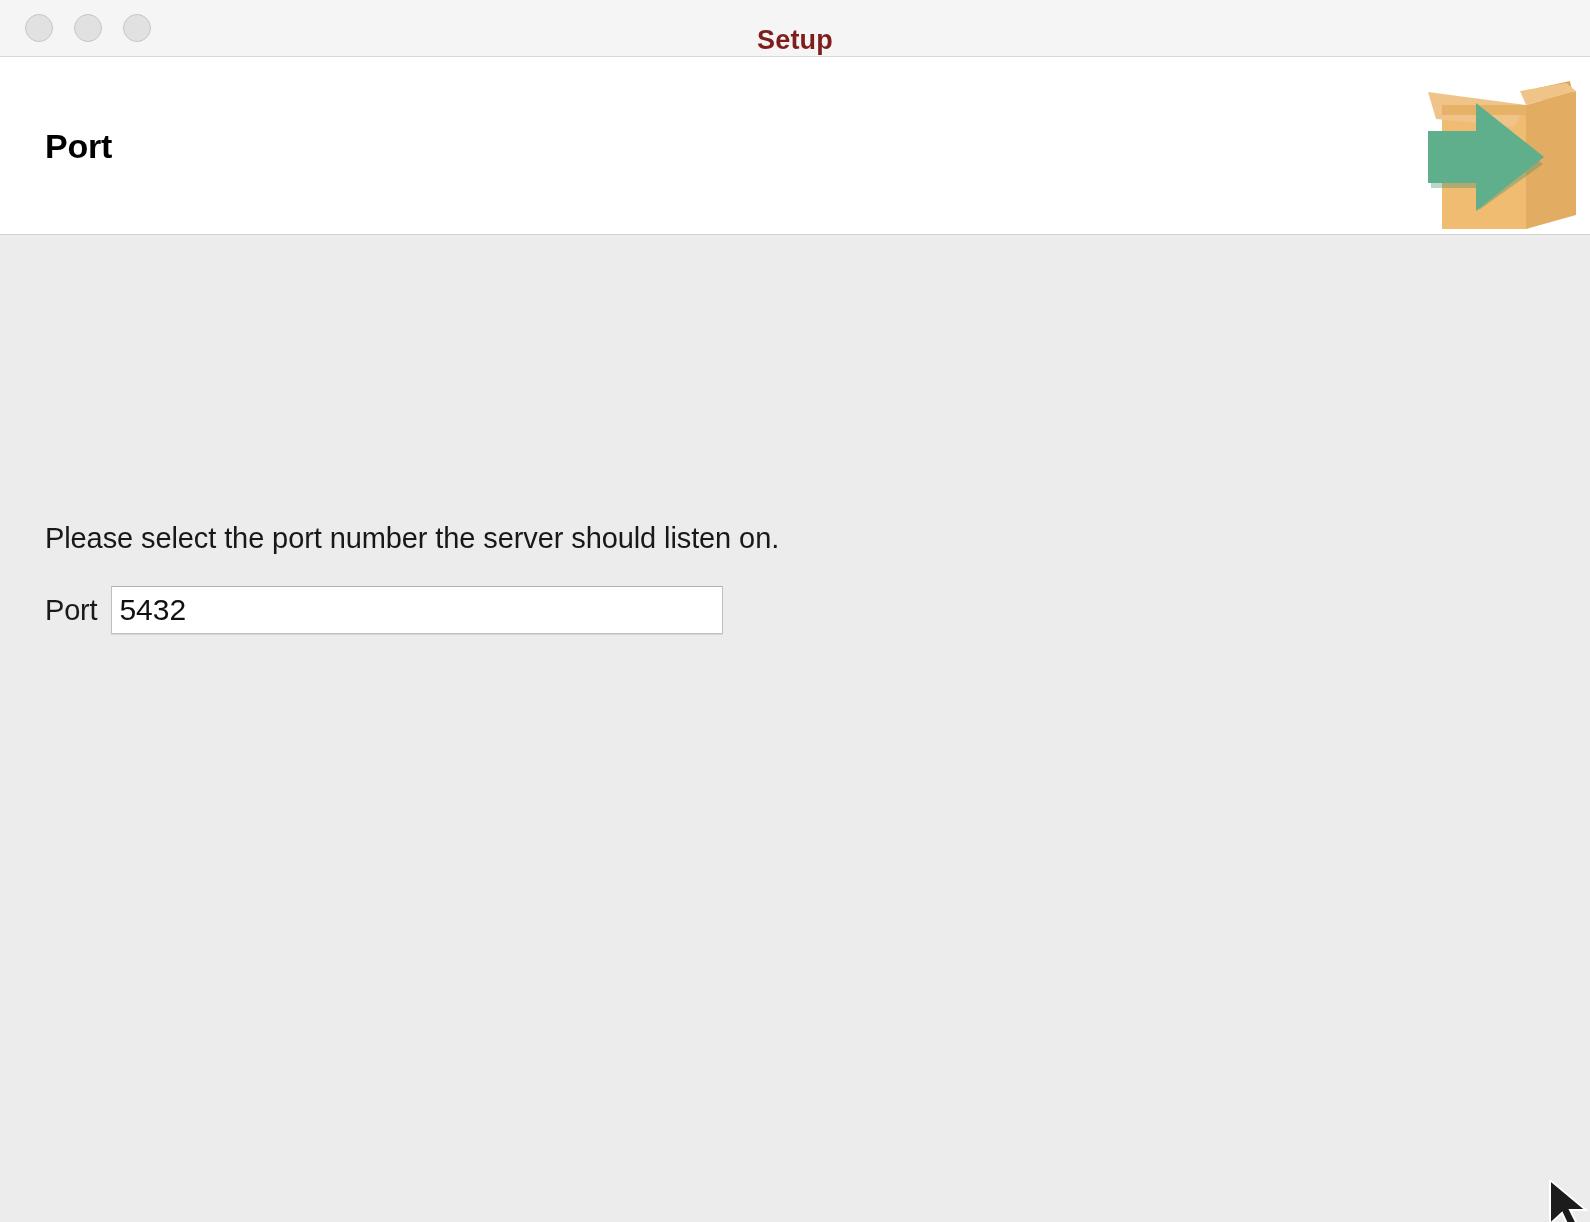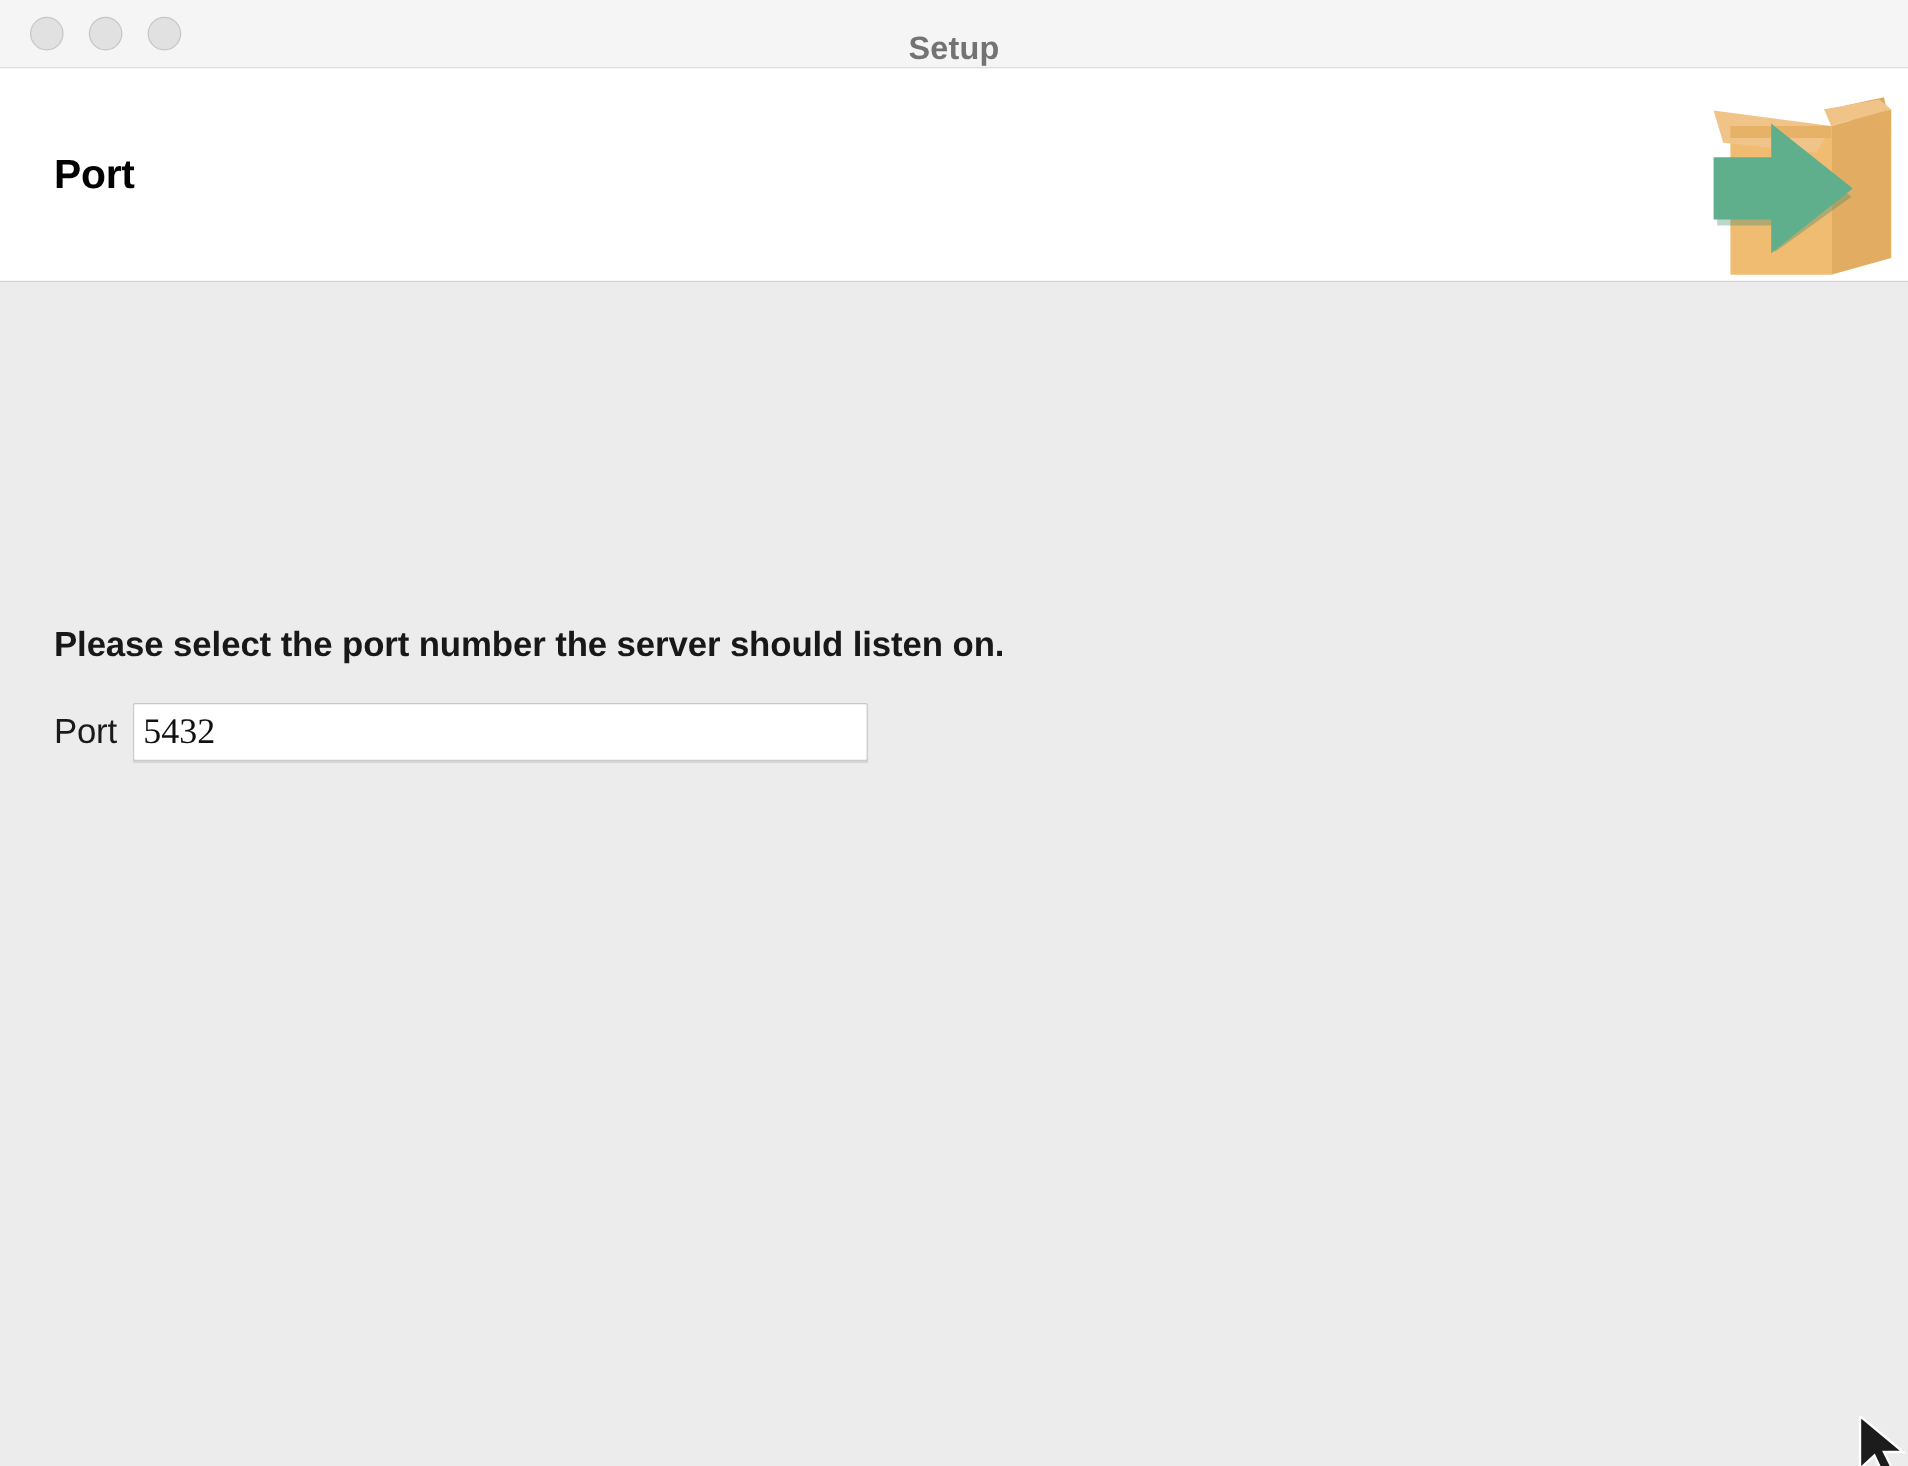--- a/index.html
+++ b/index.html
@@ -55,21 +55,21 @@
     position: absolute;
     left: 0;
     right: 0;
     top: 0;
     bottom: 0;
     display: flex;
     align-items: center;
     justify-content: center;
     font-size: 27px;
     font-weight: bold;
-    color: #737373;
+    color: #7f1d1d;
     letter-spacing: 0.2px;
     pointer-events: none;
     margin-top: 24px;
   }
 
   
   .header {
     position: relative;
     height: 178px;
     flex: 0 0 178px;
@@ -100,21 +100,21 @@
     position: relative;
     flex: 1 1 auto;
     background: #ececec;
   }
 
   .instruction {
     position: absolute;
     left: 45px;
     top: 287px;
     font-size: 29px;
-    font-weight: bold;
+    font-weight: normal;
     color: #181818;
     letter-spacing: -0.1px;
     white-space: nowrap;
   }
 
   .field-row {
     position: absolute;
     left: 45px;
     top: 351px;
     display: flex;
@@ -128,21 +128,21 @@
     letter-spacing: -0.2px;
   }
 
   .port-input {
     width: 612px;
     height: 48px;
     background: #ffffff;
     border: 1px solid #c0c0c0;
     border-top-color: #b0b0b0;
     border-radius: 1px;
-    font-family: Liberation Serif, serif;
+    font-family: Liberation Sans, sans-serif;
     font-size: 30px;
     color: #111111;
     padding: 0 7px;
     outline: none;
     box-shadow: 0 1px 1px rgba(0,0,0,0.10);
   }
 
   .watermark {
     position: absolute;
     right: 54px;

